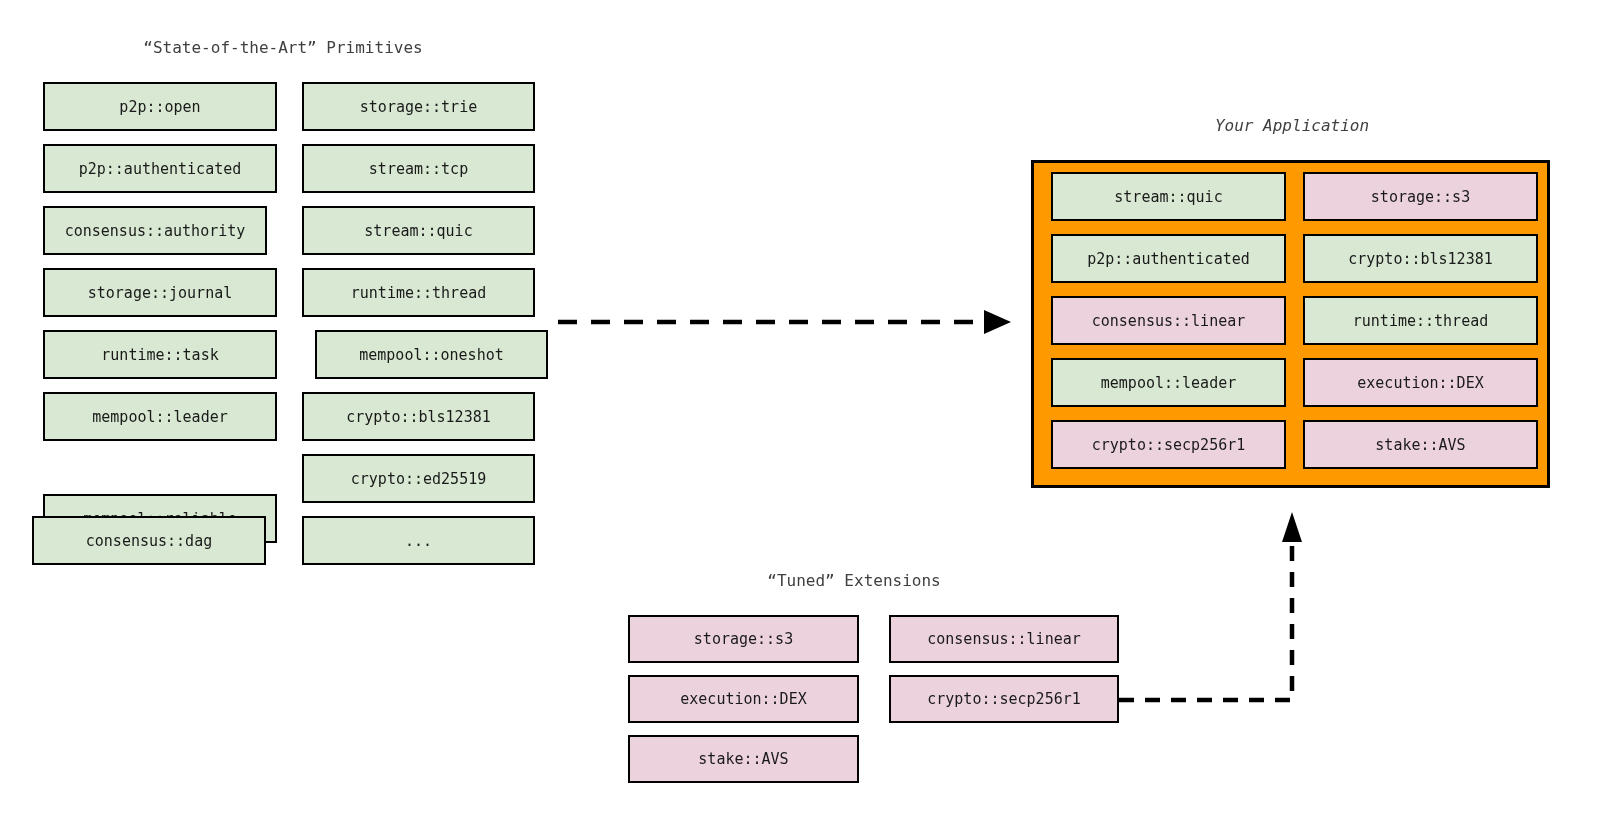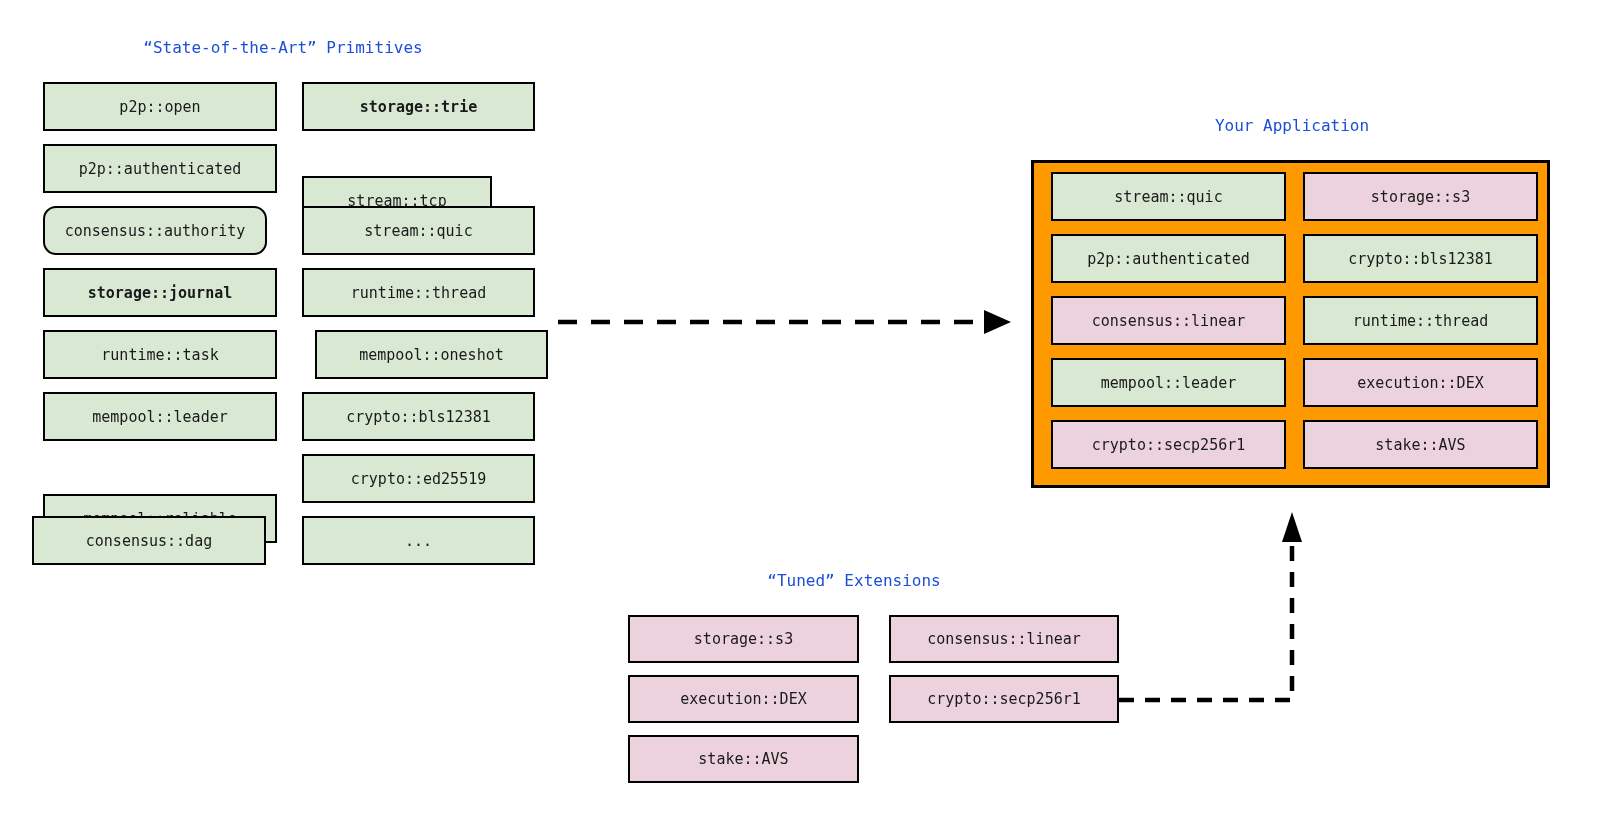--- a/index.html
+++ b/index.html
@@ -16,21 +16,21 @@
     color: #1a1a1a;
     overflow: hidden;
   }
   .section-title {
     position: absolute;
     width: 400px;
     text-align: center;
     font-size: 16px;
     line-height: 20px;
     white-space: nowrap;
-    color: #1d4ed8;
+    color: #404040;
   }
   .box {
     position: absolute;
     height: 49px;
     border: 2px solid #000000;
     box-sizing: border-box;
     display: flex;
     align-items: center;
     justify-content: center;
     font-size: 15px;
@@ -56,34 +56,34 @@
     height: 836px;
     pointer-events: none;
   }
 </style>
 </head>
 <body>
 
 <div class="canvas">
 
   <div class="section-title" style="left:83px; top:38px;">“State-of-the-Art” Primitives</div>
-  <div class="section-title" style="left:1092px; top:116px;">Your Application</div>
+  <div class="section-title" style="left:1092px; top:116px;font-style:italic;">Your Application</div>
   <div class="section-title" style="left:654px; top:571px;">“Tuned” Extensions</div>
 
   <div class="box green" style="left:43px; top:82px;  width:234px;">p2p::open</div>
   <div class="box green" style="left:43px; top:144px; width:234px;">p2p::authenticated</div>
-  <div class="box green" style="left:43px; top:206px; width:224px;border-radius:13px;">consensus::authority</div>
-  <div class="box green" style="left:43px; top:268px; width:234px;font-weight:bold;">storage::journal</div>
+  <div class="box green" style="left:43px; top:206px; width:224px;">consensus::authority</div>
+  <div class="box green" style="left:43px; top:268px; width:234px;">storage::journal</div>
   <div class="box green" style="left:43px; top:330px; width:234px;">runtime::task</div>
   <div class="box green" style="left:43px; top:392px; width:234px;">mempool::leader</div>
   <div class="box green" style="left:43px; top:454px; width:234px;margin-top:40px;">mempool::reliable</div>
   <div class="box green" style="left:32px; top:516px; width:234px;">consensus::dag</div>
 
-  <div class="box green" style="left:302px; top:82px;  width:233px;font-weight:bold;">storage::trie</div>
-  <div class="box green" style="left:302px; top:144px; width:190px;margin-top:32px;">stream::tcp</div>
+  <div class="box green" style="left:302px; top:82px;  width:233px;">storage::trie</div>
+  <div class="box green" style="left:302px; top:144px; width:233px;">stream::tcp</div>
   <div class="box green" style="left:302px; top:206px; width:233px;">stream::quic</div>
   <div class="box green" style="left:302px; top:268px; width:233px;">runtime::thread</div>
   <div class="box green" style="left:315px; top:330px; width:233px;">mempool::oneshot</div>
   <div class="box green" style="left:302px; top:392px; width:233px;">crypto::bls12381</div>
   <div class="box green" style="left:302px; top:454px; width:233px;">crypto::ed25519</div>
   <div class="box green" style="left:302px; top:516px; width:233px;">...</div>
 
   <div class="app-frame"></div>
 
   <div class="box green" style="left:1051px; top:172px; width:235px;">stream::quic</div>

